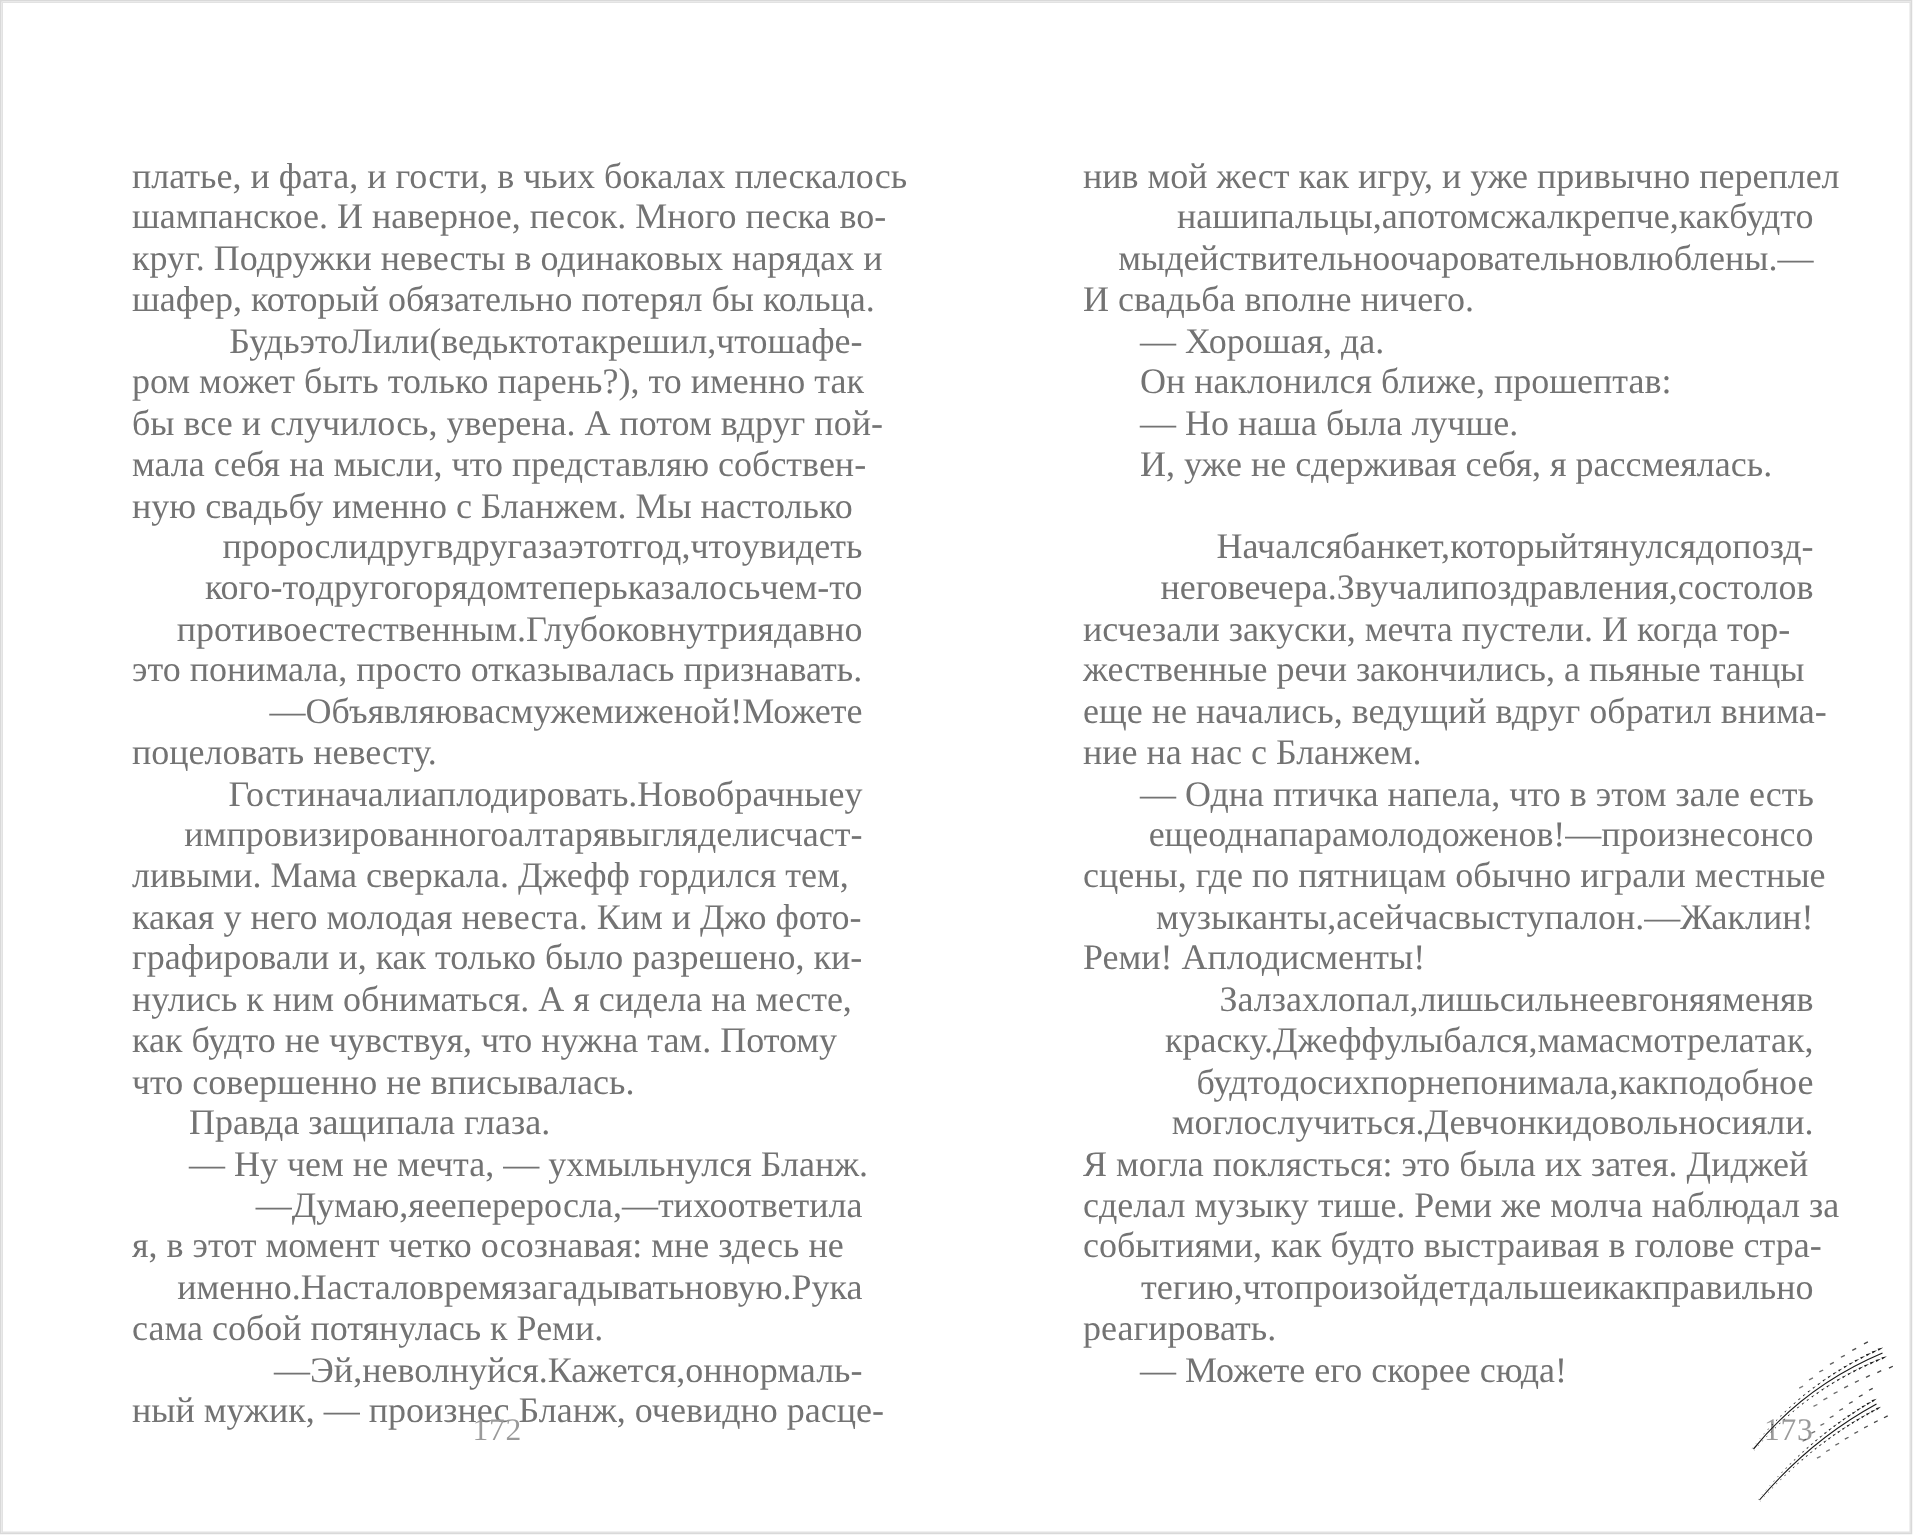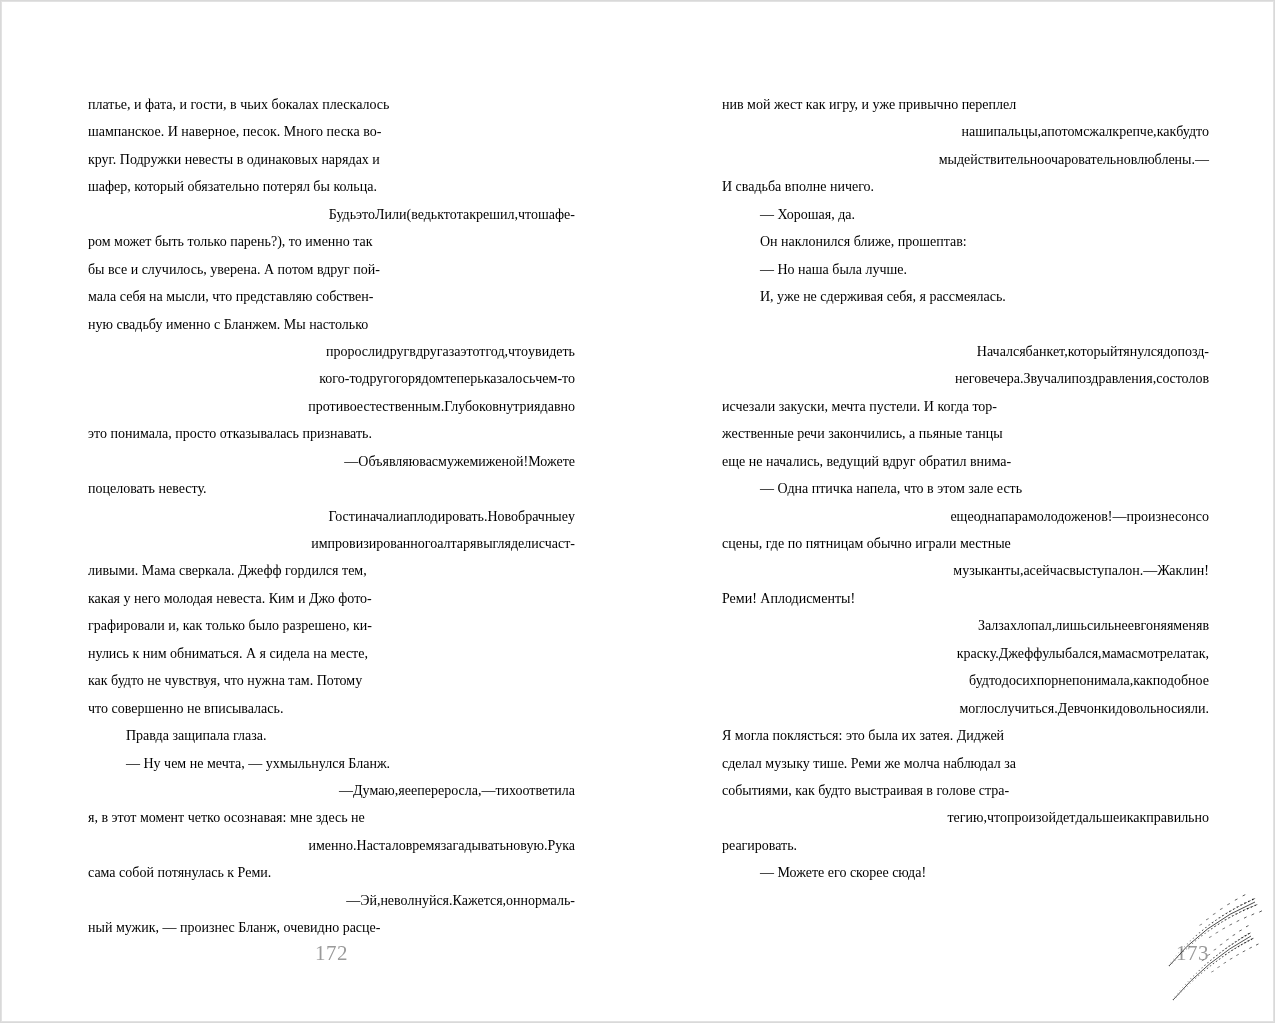--- a/index.html
+++ b/index.html
@@ -27,26 +27,26 @@
   .edge-right  { right: 0; top: 0; width: 1px; height: 100%; }
 
   .spread {
     position: absolute;
     left: 0; top: 0;
     width: 1275px;
     height: 1023px;
   }
   .page-col {
     position: absolute;
-    top: 90px;
+    top: 104px;
     width: 487px;
     font-family: "Liberation Serif", "DejaVu Serif", serif;
-    font-size: 14px;
+    font-size: 24px;
     line-height: 27.45px;
-    color: #000000;
+    color: #737373;
     text-align: justify;
     -moz-font-feature-settings: "kern";
     font-kerning: normal;
   }
   .page-col.left  { left: 87px; }
   .page-col.right { left: 721px; }
 
   
   .ln {
     display: block;
@@ -247,20 +247,21 @@
           <span>него</span>
           <span>вечера.</span>
           <span>Звучали</span>
           <span>поздравления,</span>
           <span>со</span>
           <span>столов</span>
         </div>
         <div class="ln"><span>исчезали закуски, мечта пустели. И когда тор-</span></div>
         <div class="ln"><span>жественные речи закончились, а пьяные танцы</span></div>
         <div class="ln"><span>еще не начались, ведущий вдруг обратил внима-</span></div>
+        <div class="ln"><span>ние на нас с Бланжем.</span></div>
         <div class="ln"><span class="indent"></span><span>— Одна птичка напела, что в этом зале есть</span></div>
         <div class="ln j">
           <span>еще</span>
           <span>одна</span>
           <span>пара</span>
           <span>молодоженов!</span>
           <span>—</span>
           <span>произнес</span>
           <span>он</span>
           <span>со</span>

